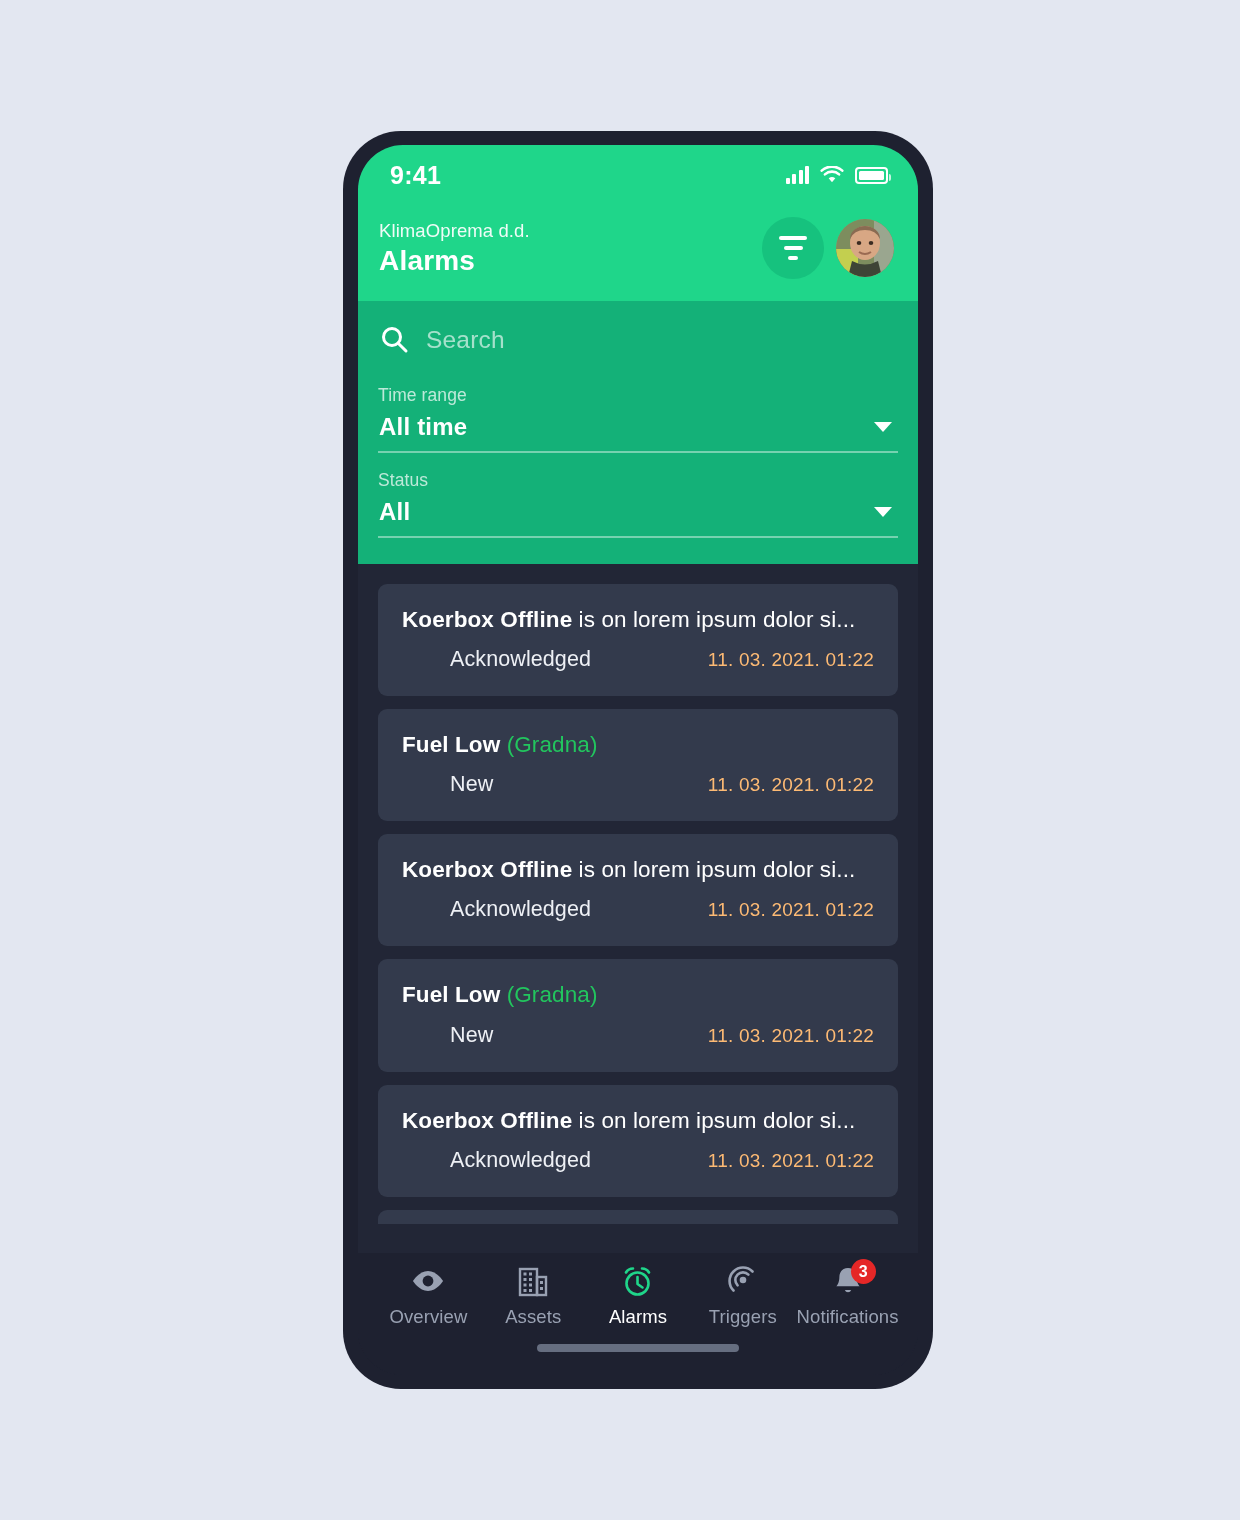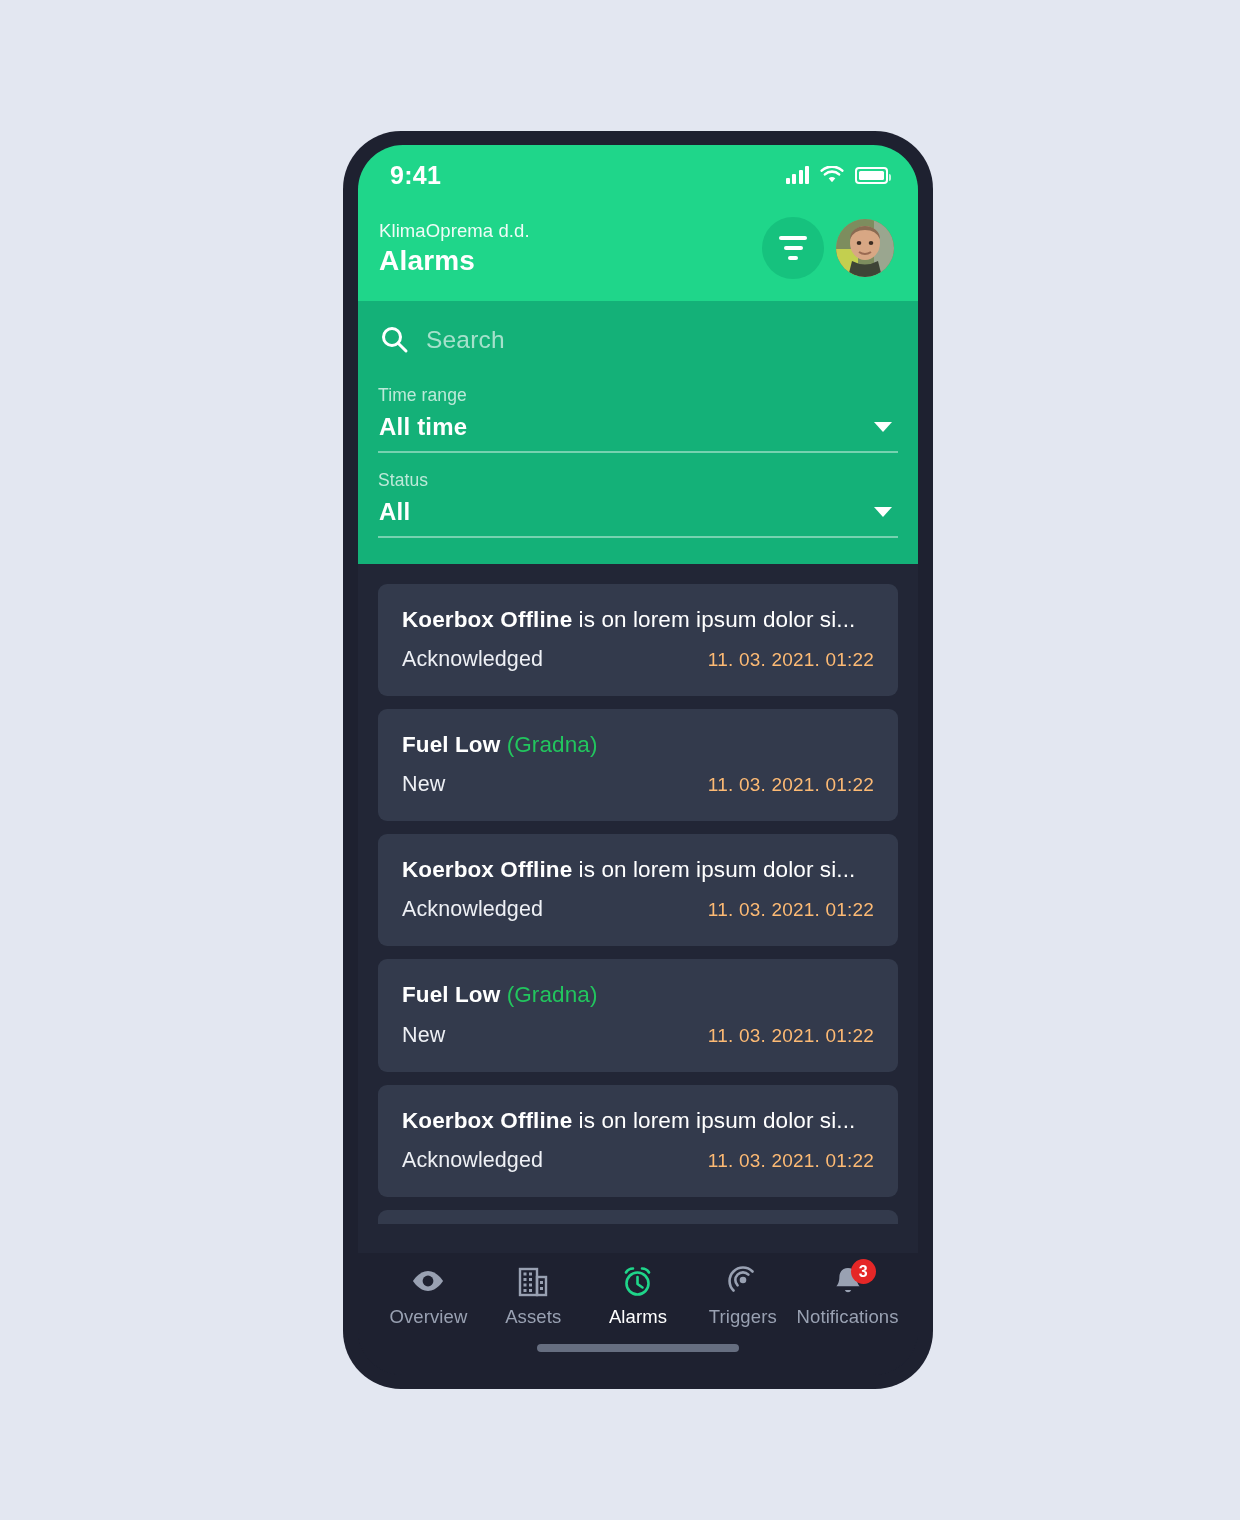--- a/index.html
+++ b/index.html
@@ -105,20 +105,21 @@
   .card {
     background:#333a4c; border-radius:9px;
     padding:22px 24px 24px 24px; flex:none; cursor:pointer;
   }
   .card-title { font-size:22.5px; color:#fff; letter-spacing:.1px; line-height:1.25; }
   .card-title b { font-weight:bold; }
   .card-title .muted { color:#22c55e; }
   .card-meta {
     display:flex; align-items:baseline; justify-content:space-between;
     margin-top:13px;
+    margin-left:48px;
   }
   .card-status { font-size:21.5px; color:#eef0f5; letter-spacing:.1px; }
   .card-time { font-size:19px; color:#fdba74; letter-spacing:.2px; }
 
   
   .navbar {
     position:absolute; left:0; bottom:0; width:100%; height:122px;
     background:#1e2130; padding-top:12px;
   }
   .nav-items { display:flex; justify-content:space-between; padding:0 18px; }

